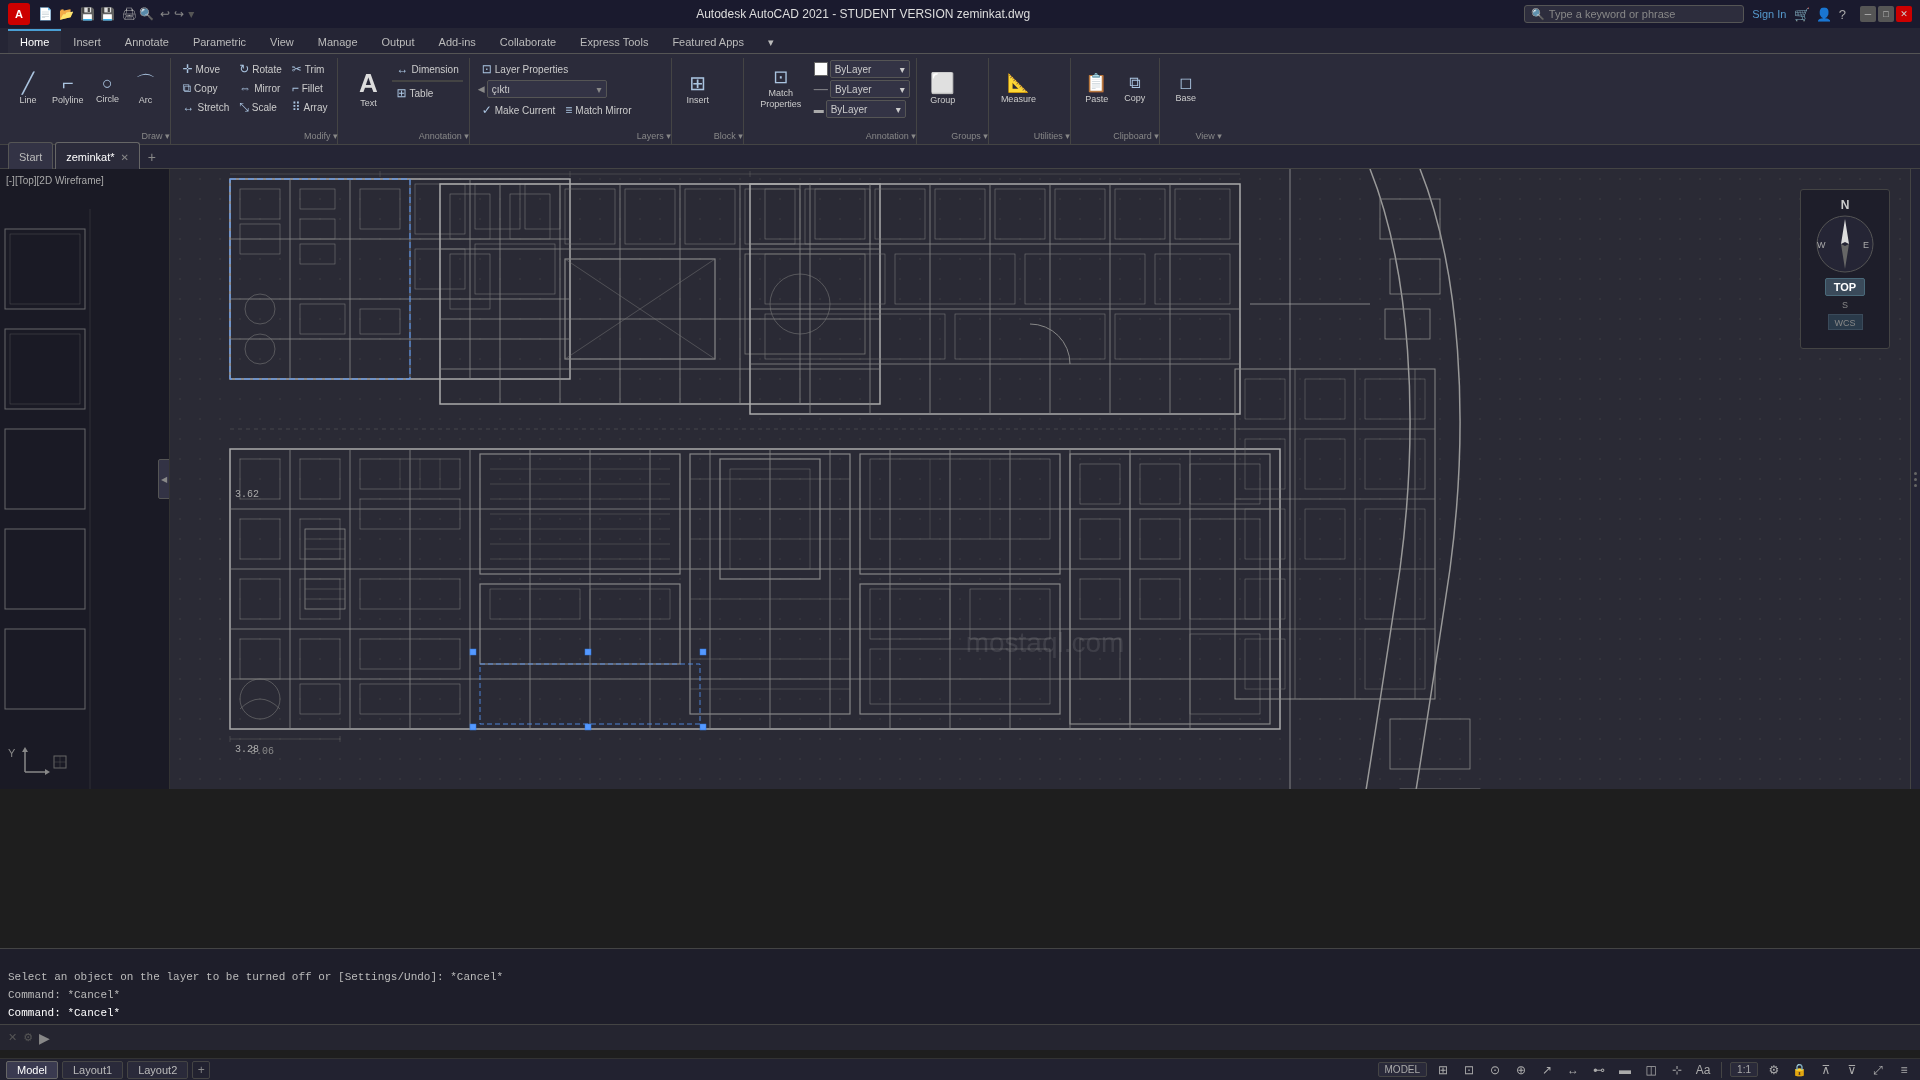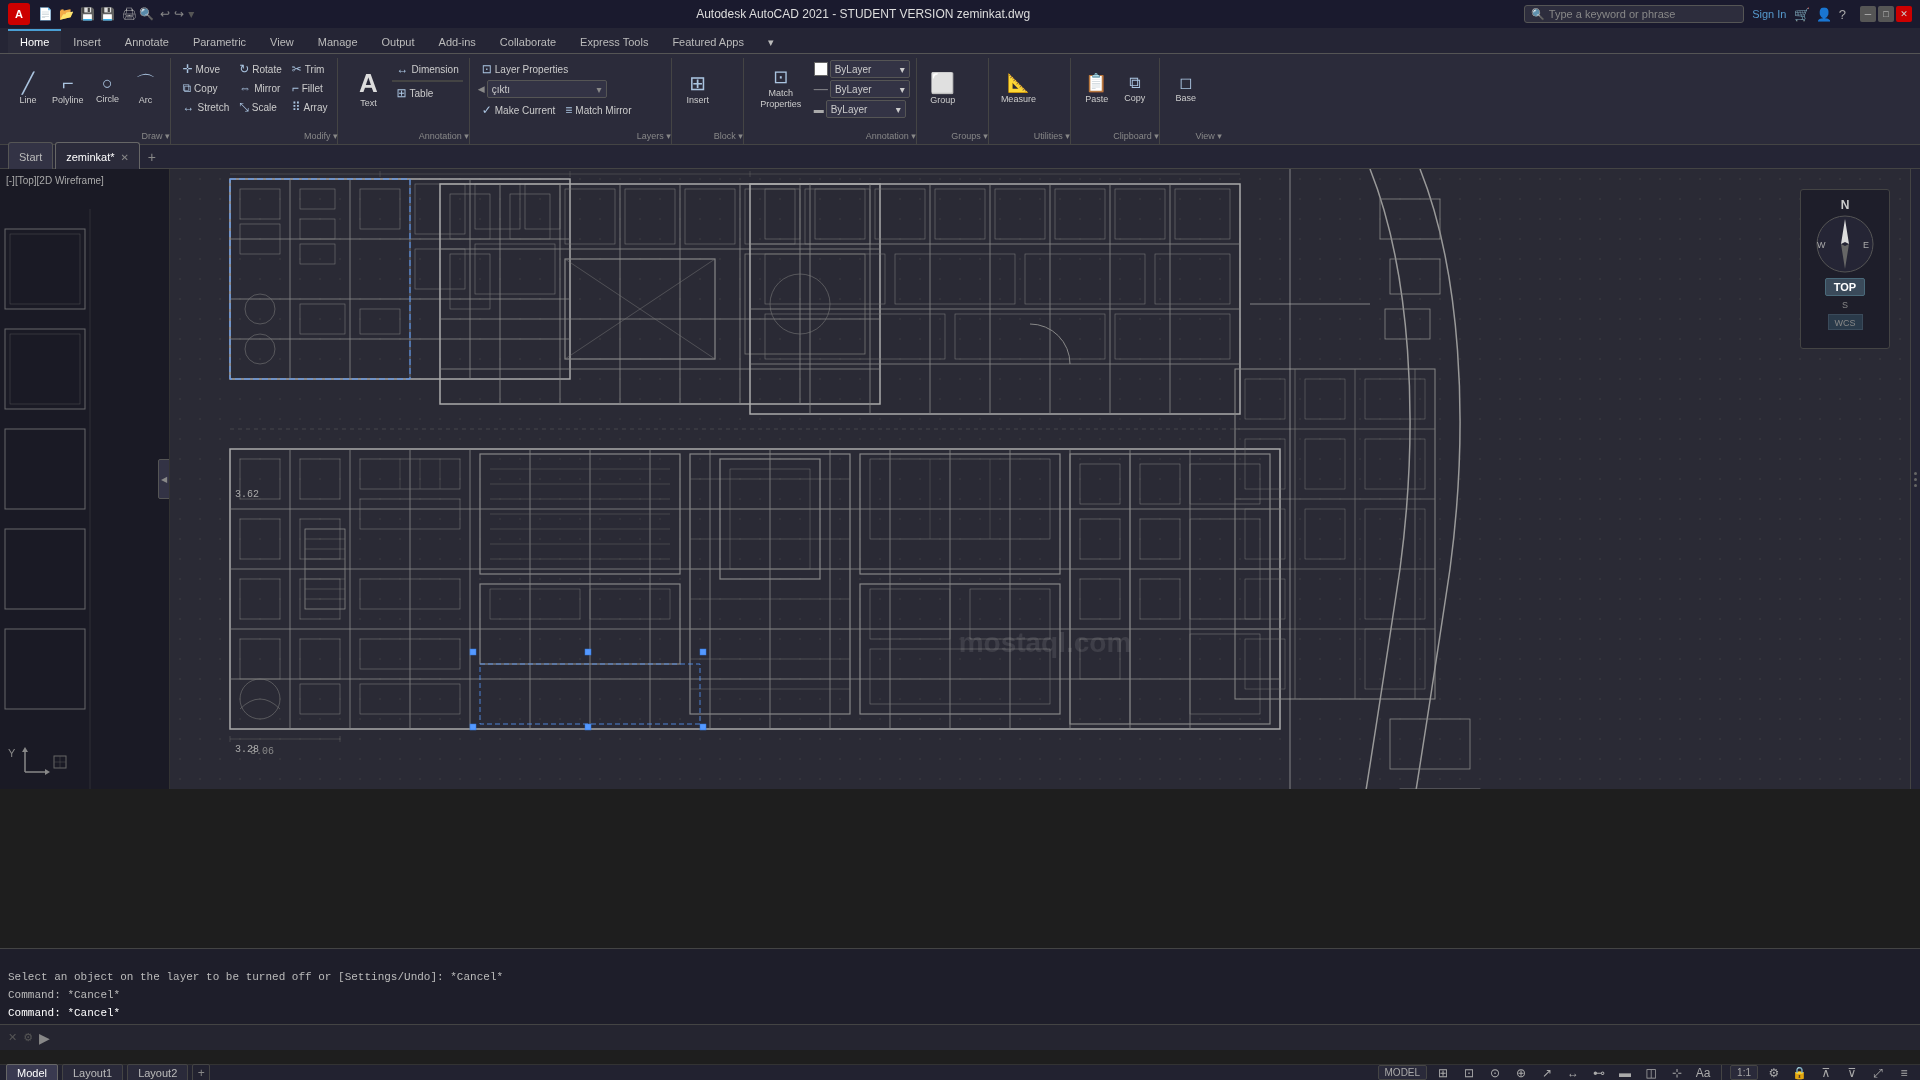--- a/index.html
+++ b/index.html
@@ -358,21 +358,21 @@
     .watermark {
       position: absolute;
       bottom: 130px;
       left: 50%;
       transform: translateX(-50%);
       font-size: 28px;
       color: rgba(180,180,180,0.15);
       font-family: Arial;
       pointer-events: none;
       white-space: nowrap;
-      font-weight: bold;
+      font-weight: normal;
     }
 
     
     #right-resize {
       position: absolute;
       right: 0;
       top: 0; bottom: 0;
       width: 8px;
       background: #252535;
       border-left: 1px solid #444;
@@ -1046,21 +1046,21 @@
   <div class="command-line">Command: *Cancel*</div>
   <div class="command-line prompt">Command: *Cancel*</div>
 </div>
 
 <div id="command-input-row" style="position:fixed;bottom:30px;left:0;right:0;height:26px;background:#252530;border-top:1px solid #444;display:flex;align-items:center;padding:0 8px;gap:6px;">
   <span style="color:#555;cursor:pointer;font-size:11px;">✕</span>
   <span style="color:#555;cursor:pointer;font-size:11px;">⚙</span>
   <span style="color:#888;font-size:14px;">▶</span>
 </div>
 
-<div id="status-bar" style="position:fixed;bottom:0;left:0;right:0;height:16px;background:#222230;border-top:1px solid #333;display:flex;align-items:center;padding:0 6px;gap:4px;">
+<div id="status-bar" style="position:fixed;bottom:0;left:0;right:0;height:22px;background:#222230;border-top:1px solid #333;display:flex;align-items:center;padding:0 6px;gap:4px;">
   <div class="status-tab active">Model</div>
   <div class="status-tab">Layout1</div>
   <div class="status-tab">Layout2</div>
   <div class="status-tab-add">+</div>
 
   <div class="status-right">
     <span class="status-btn">MODEL</span>
     <span class="status-icon-btn">⊞</span>
     <span class="status-icon-btn">⊡</span>
     <span class="status-icon-btn">⊙</span>

